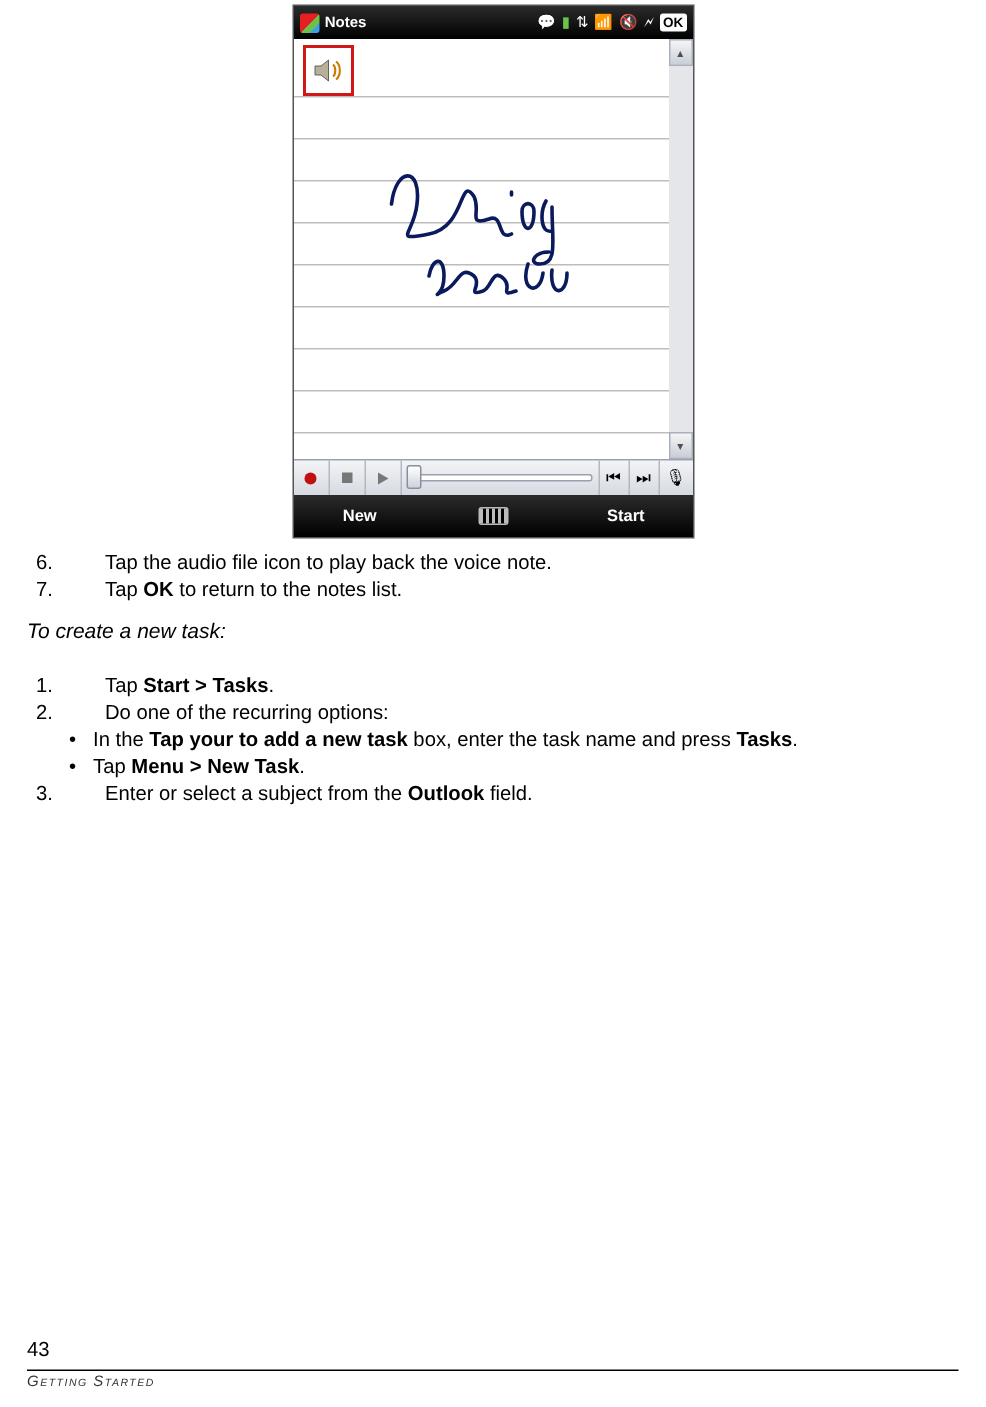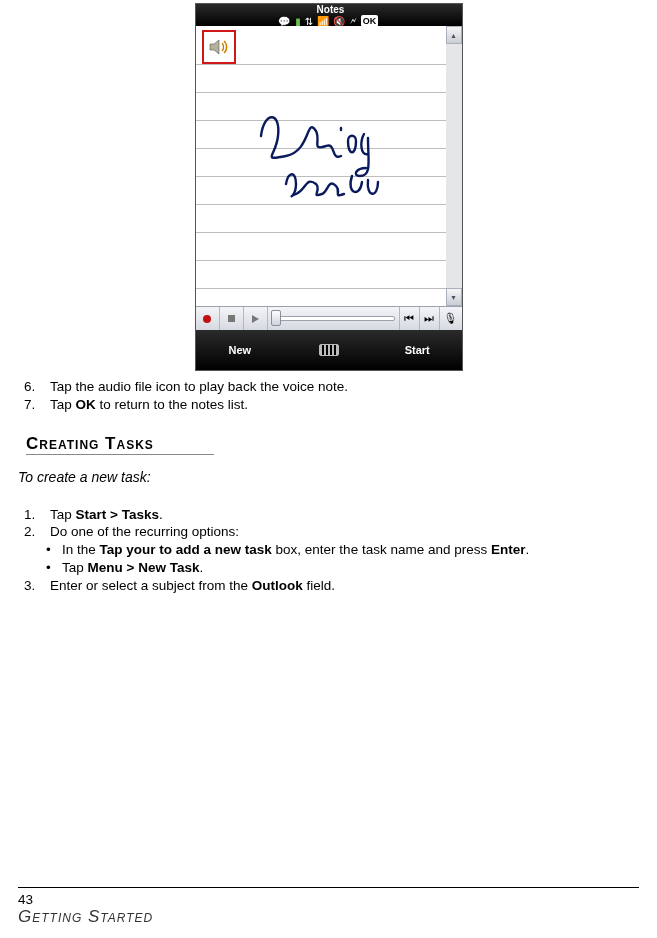--- a/index.html
+++ b/index.html
@@ -25,22 +25,21 @@
     border: 1px solid #555;
     background: #fff;
   }
   .titlebar {
     display: flex;
     align-items: center;
     height: 22px;
     background: linear-gradient(#2b2b2b,#000);
     color: #fff;
     font-size: 10px;
-    padding: 0 20px;
-    flex-direction: column;
+    padding: 0 4px;
   }
   .titlebar .app-title { margin-left: 4px; font-weight: bold; flex: 0 0 auto; }
   .titlebar .spacer { flex: 1; }
   .titlebar .tray { display: flex; align-items: center; gap: 4px; }
   .flag {
     width: 13px; height: 13px;
     background: linear-gradient(135deg,#e62020 0 50%,#6ac24a 50% 75%,#3ca0e7 75%);
     border-radius: 2px;
   }
   .ok-badge {
@@ -92,33 +91,33 @@
   .stop-sq { width:7px;height:7px;background:#777;}
   .play-tri { width:0;height:0;border-left:7px solid #777;border-top:4px solid transparent;border-bottom:4px solid transparent;}
   .slider-track {
     flex:1; margin:0 4px; height:5px; align-self:center;
     border:1px solid #9aa1ac; background:#fff; border-radius:2px;
     position:relative;
   }
   .slider-thumb { position:absolute; left:-2px; top:-7px; width:10px; height:16px;
     background:linear-gradient(#fff,#cdd2da); border:1px solid #8a909a; border-radius:2px;}
   .softkeys {
-    height: 40px;
+    height: 28px;
     background: linear-gradient(#2b2b2b,#000);
     display:flex; color:#fff; font-size:11px; font-weight:bold;align-items:center;
   }
   .softkeys div { flex:1; display:flex; align-items:center; justify-content:center;}
   .keyboard-icon { width:20px; height:12px; border:1px solid #bbb; border-radius:2px;
     background:repeating-linear-gradient(90deg,#bbb 0 2px,#000 2px 4px);}
 
   
   .body-text { padding: 0 18px; font-size: 13.5px; line-height: 1.25; }
   .ol-item { display:flex; margin:1px 0;}
   .ol-item .num { width:32px; padding-left:6px;}
-  .ol-item .txt { flex:1;}
+  .ol-item .txt { flex:1;margin-left:20px;}
   .ol-item .txt b { font-weight:bold;}
   .section-hdr {
     font-family: "Arial Black", Arial, sans-serif;
     font-weight: 900;
     font-variant: small-caps;
     letter-spacing: 1px;
     font-size: 17px;
     margin: 18px 0 4px 8px;
     border-bottom: 1px solid #888;
     display:inline-block;
@@ -126,25 +125,25 @@
   }
   .para { margin: 4px 0 10px; text-indent: 28px;}
   .subhead { font-style: italic; font-size: 14px; margin: 10px 0 20px;}
   .bullet-item { display:flex; margin:1px 0 1px 28px;}
   .bullet-item .dot { width:16px;}
   .bullet-item .txt { flex:1;}
 
   .footer {
     position:absolute; left:18px; right:18px; bottom:14px;
     border-top: 1px solid #000;
-    padding-top: 19px;
+    padding-top: 2px;
     font-family: "Arial Black", Arial, sans-serif;
     font-variant: small-caps;
     letter-spacing: 1px;
-    font-size: 17px;
+    font-size: 10px;
     font-style: italic;
     color:#333;
     margin-top:20px;
   }
   .pagenum {
     position:absolute; left:18px; bottom:34px;
     font-size:13.5px;
   }
 
   .tray-ico { font-size:10px; }
@@ -235,39 +234,38 @@
         <div class="ol-item">
           <div class="num">6.</div>
           <div class="txt">Tap the audio file icon to play back the voice note.</div>
         </div>
         <div class="ol-item">
           <div class="num">7.</div>
           <div class="txt">Tap <b>OK</b> to return to the notes list.</div>
         </div>
       </div>
 
-  <div class="section-hdr">Creating Tasks</div>
 
 
   <div class="subhead">To create a new task:</div>
 
   <div id="steps-task">
         <div class="ol-item">
           <div class="num">1.</div>
           <div class="txt">Tap <b>Start &gt; Tasks</b>.</div>
         </div>
         <div class="ol-item">
           <div class="num">2.</div>
           <div class="txt">Do one of the recurring options:</div>
         </div>
       </div>
   <div id="bullets">
         <div class="bullet-item">
           <div class="dot">•</div>
-          <div class="txt">In the <b>Tap your to add a new task</b> box, enter the task name and press <b>Enter</b>.</div>
+          <div class="txt">In the <b>Tap your to add a new task</b> box, enter the task name and press <b>Tasks</b>.</div>
         </div>
         <div class="bullet-item">
           <div class="dot">•</div>
           <div class="txt">Tap <b>Menu &gt; New Task</b>.</div>
         </div>
       </div>
   <div id="steps-task2">
         <div class="ol-item">
           <div class="num">3.</div>
           <div class="txt">Enter or select a subject from the <b>Outlook</b> field.</div>

